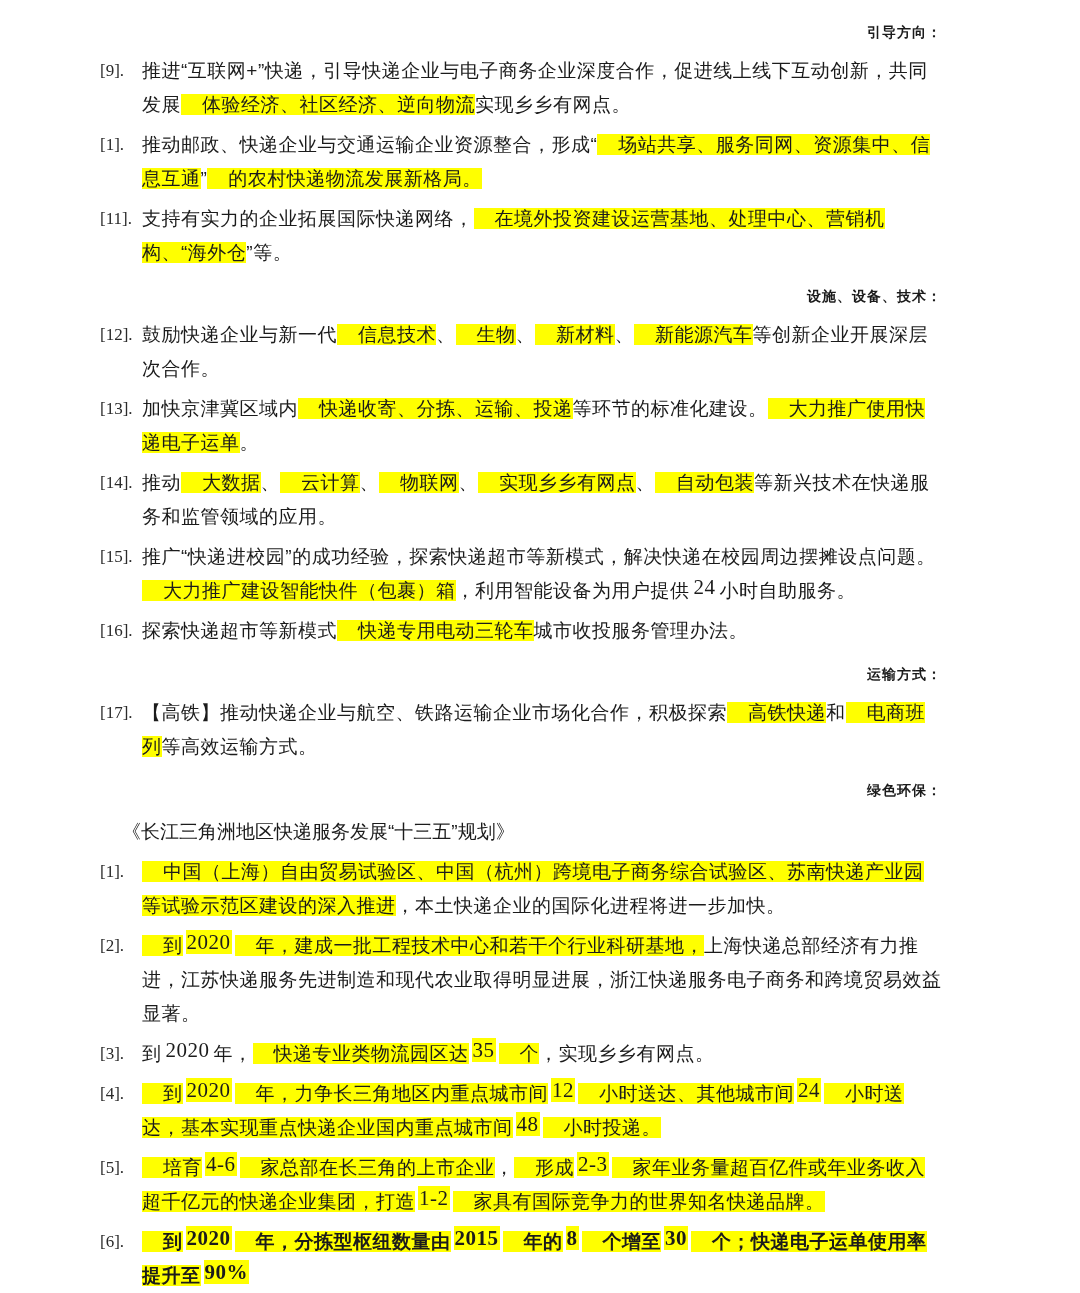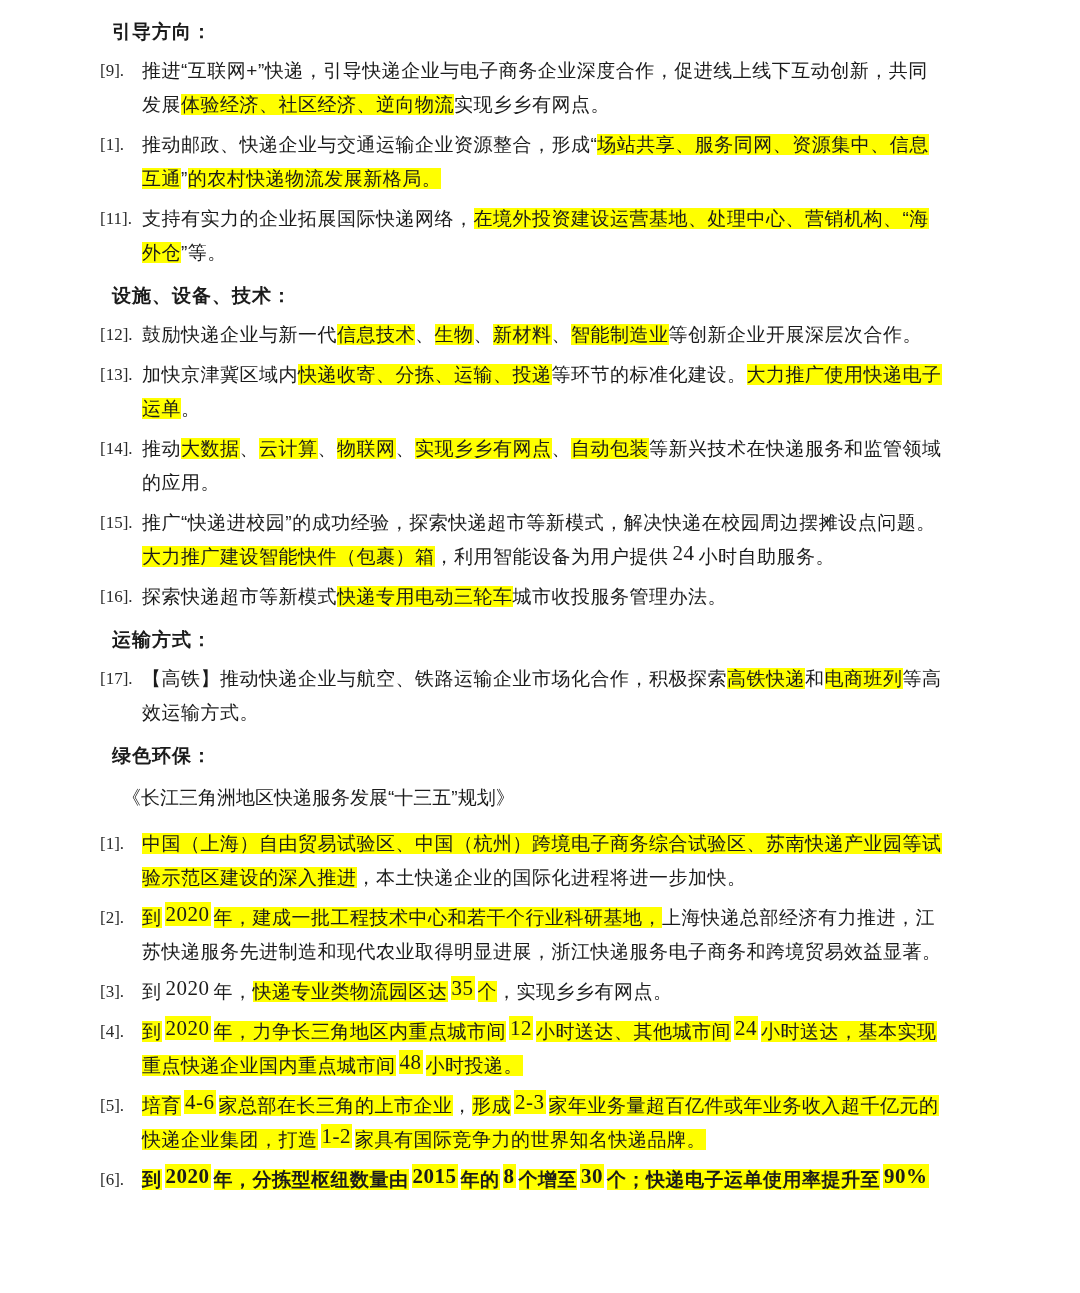--- a/index.html
+++ b/index.html
@@ -14,29 +14,30 @@
   }
   .doc {
     box-sizing: border-box;
     width: 1080px;
     height: 1293px;
     padding: 6px 138px 0 100px;
     overflow: hidden;
   }
   .heading {
     font-weight: bold;
-    font-size: 19px;
+    font-size: 14px;
     line-height: 34px;
     margin: 9px 0 5px 12px;
     letter-spacing: 1px;
+    text-align: right;
   }
   .doc-title {
     font-size: 19px;
     line-height: 34px;
-    margin: 8px 0 12px 22px;
+    margin: 8px 0 6px 22px;
   }
   .item {
     display: flex;
     align-items: flex-start;
     margin: 0 0 6px 0;
   }
   .item-num {
     flex: 0 0 42px;
     font-family: "Liberation Serif", serif;
     font-size: 17px;
@@ -44,21 +45,21 @@
     color: #2a2a2a;
   }
   .item-text {
     flex: 1;
     font-size: 19px;
     line-height: 34px;
     letter-spacing: 0.5px;
   }
   .item.bold .item-text { font-weight: bold; }
   .run { }
-  .run.hl { background: #ffff00; }
+  .run.hl { background: #ffff00; padding-left: 21px; }
   .run.n {
     font-family: "Liberation Serif", serif;
     font-size: 21px;
     display: inline-block;
     line-height: 24px;
     position: relative;
     top: -3px;
     margin: 0 3px;
     padding: 0 1px;
     vertical-align: baseline;
@@ -78,21 +79,21 @@
       <span class="item-num">[1].</span>
       <span class="item-text"><span class="run">推动邮政、快递企业与交通运输企业资源整合，形成“</span><span class="run hl">场站共享、服务同网、资源集中、信息互通</span><span class="run">”</span><span class="run hl">的农村快递物流发展新格局。</span></span>
     </div>
     <div class="item">
       <span class="item-num">[11].</span>
       <span class="item-text"><span class="run">支持有实力的企业拓展国际快递网络，</span><span class="run hl">在境外投资建设运营基地、处理中心、营销机构、“海外仓</span><span class="run">”等。</span></span>
     </div>
     <div class="heading">设施、设备、技术：</div>
     <div class="item">
       <span class="item-num">[12].</span>
-      <span class="item-text"><span class="run">鼓励快递企业与新一代</span><span class="run hl">信息技术</span><span class="run">、</span><span class="run hl">生物</span><span class="run">、</span><span class="run hl">新材料</span><span class="run">、</span><span class="run hl">智能制造业</span><span class="run">等创新企业开展深层次合作。</span></span>
+      <span class="item-text"><span class="run">鼓励快递企业与新一代</span><span class="run hl">信息技术</span><span class="run">、</span><span class="run hl">生物</span><span class="run">、</span><span class="run hl">新材料</span><span class="run">、</span><span class="run hl">新能源汽车</span><span class="run">等创新企业开展深层次合作。</span></span>
     </div>
     <div class="item">
       <span class="item-num">[13].</span>
       <span class="item-text"><span class="run">加快京津冀区域内</span><span class="run hl">快递收寄、分拣、运输、投递</span><span class="run">等环节的标准化建设。</span><span class="run hl">大力推广使用快递电子运单</span><span class="run">。</span></span>
     </div>
     <div class="item">
       <span class="item-num">[14].</span>
       <span class="item-text"><span class="run">推动</span><span class="run hl">大数据</span><span class="run">、</span><span class="run hl">云计算</span><span class="run">、</span><span class="run hl">物联网</span><span class="run">、</span><span class="run hl">实现乡乡有网点</span><span class="run">、</span><span class="run hl">自动包装</span><span class="run">等新兴技术在快递服务和监管领域的应用。</span></span>
     </div>
     <div class="item">

